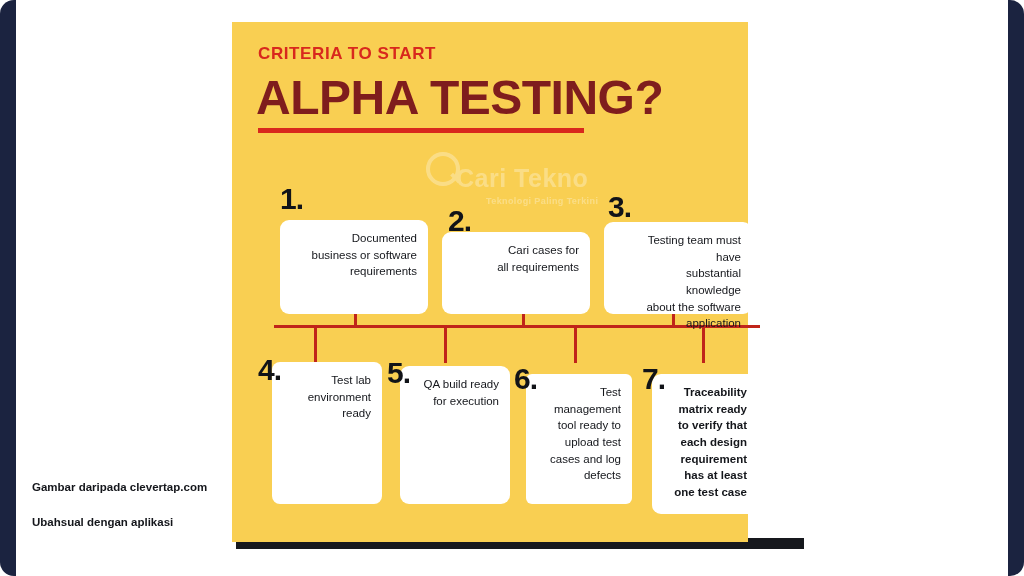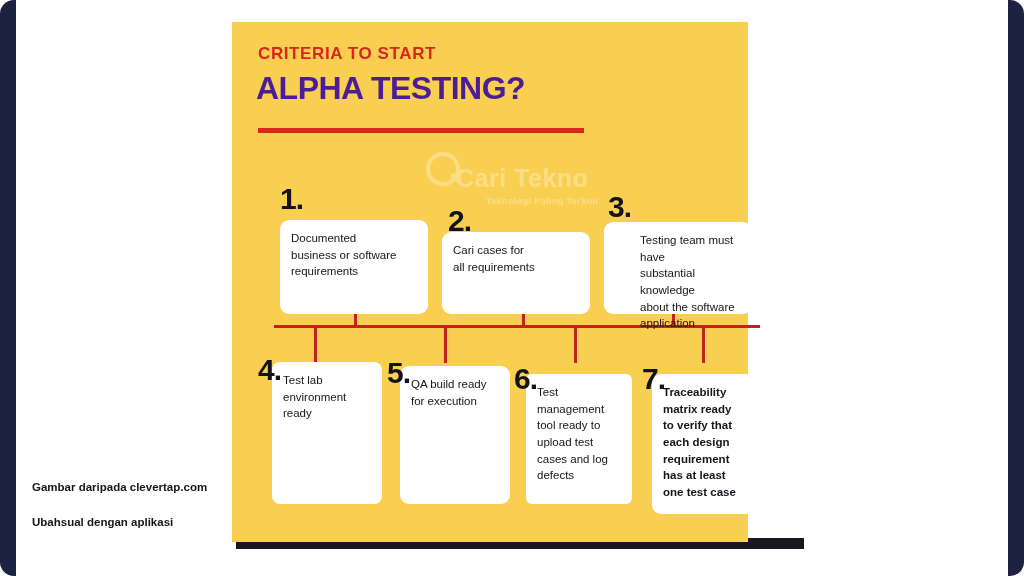--- a/index.html
+++ b/index.html
@@ -34,20 +34,21 @@
   }
 
   
   .poster {
     position: absolute;
     left: 232px;
     top: 22px;
     width: 516px;
     height: 520px;
     background: #f9cf52;
+    text-align: right;
   }
   .poster-shadow {
     position: absolute;
     left: 236px;
     top: 538px;
     width: 568px;
     height: 11px;
     background: #16181d;
   }
 
@@ -57,22 +58,22 @@
     top: 22px;
     color: #d8281d;
     font-size: 17px;
     font-weight: bold;
     letter-spacing: 0.6px;
   }
   .headline {
     position: absolute;
     left: 24px;
     top: 48px;
-    color: #4c1d95;
-    font-size: 32px;
+    color: #7f1d1d;
+    font-size: 48px;
     font-weight: bold;
     letter-spacing: -0.5px;
   }
   .rule {
     position: absolute;
     left: 26px;
     top: 106px;
     width: 326px;
     height: 5px;
     background: #d8281d;

